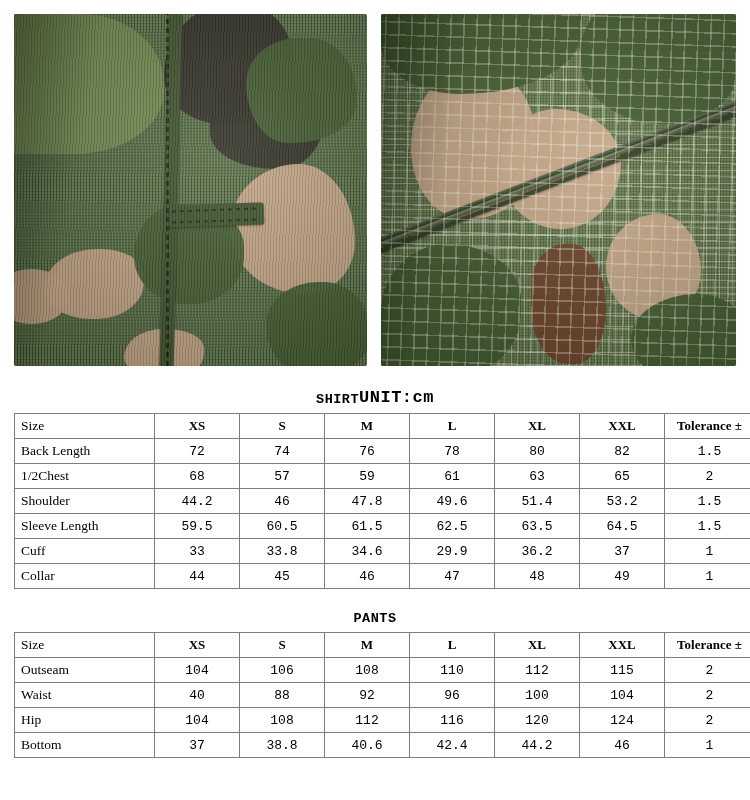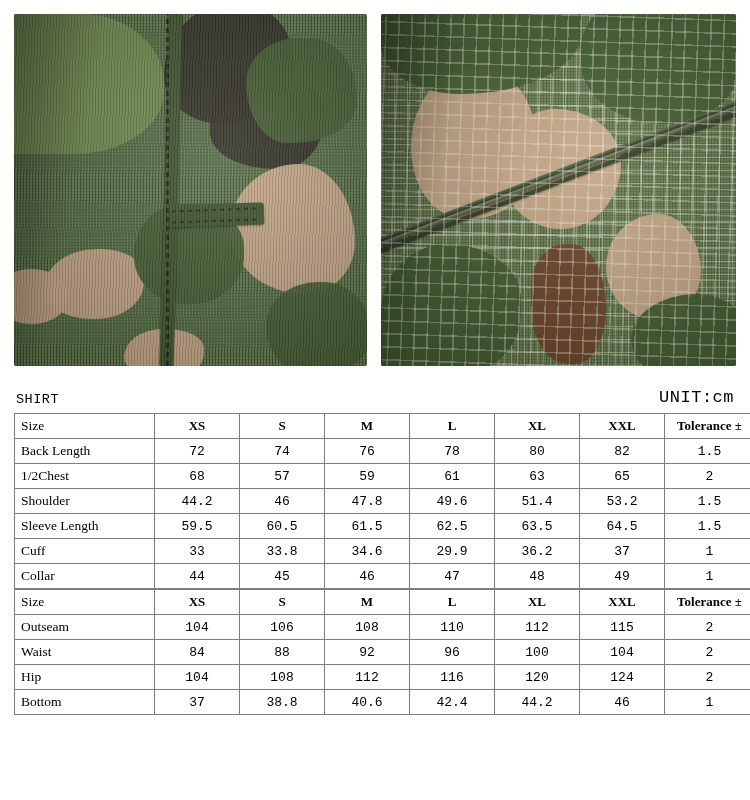--- a/index.html
+++ b/index.html
@@ -98,26 +98,27 @@
       radial-gradient(ellipse at 60% 40%, rgba(255,255,255,0.10) 0%, rgba(0,0,0,0.22) 100%);
   }
 
   
   .tables {
     padding: 0 14px;
     box-sizing: border-box;
   }
   .section-head {
     display: flex;
-    justify-content: space-between;
+    justify-content: center;
     align-items: flex-end;
     font-family: "Liberation Mono", monospace;
     font-size: 13.5px;
     letter-spacing: 0.5px;
     margin: 22px 2px 6px 2px;
+    font-weight: bold;
   }
   .section-head .unit {
     font-size: 17px;
   }
   table.size-table {
     width: 100%;
     border-collapse: collapse;
     table-layout: fixed;
   }
   table.size-table td, table.size-table th {
@@ -287,20 +288,24 @@
         <td>45</td>
         <td>46</td>
         <td>47</td>
         <td>48</td>
         <td>49</td>
         <td>1</td>
       </tr>
     </tbody>
   </table>
 
+  <div class="section-head">
+    <span>PANTS</span>
+    <span class="unit"></span>
+  </div>
 
   <table class="size-table">
     <colgroup>
       <col class="c-label">
         <col class="c-size">
         <col class="c-size">
         <col class="c-size">
       <col class="c-size">
         <col class="c-size">
         <col class="c-size">
@@ -323,21 +328,21 @@
         <td>104</td>
         <td>106</td>
         <td>108</td>
         <td>110</td>
         <td>112</td>
         <td>115</td>
         <td>2</td>
       </tr>
       <tr>
         <td class="label-col">Waist</td>
-        <td>84</td>
+        <td>40</td>
         <td>88</td>
         <td>92</td>
         <td>96</td>
         <td>100</td>
         <td>104</td>
         <td>2</td>
       </tr>
       <tr>
         <td class="label-col">Hip</td>
         <td>104</td>

